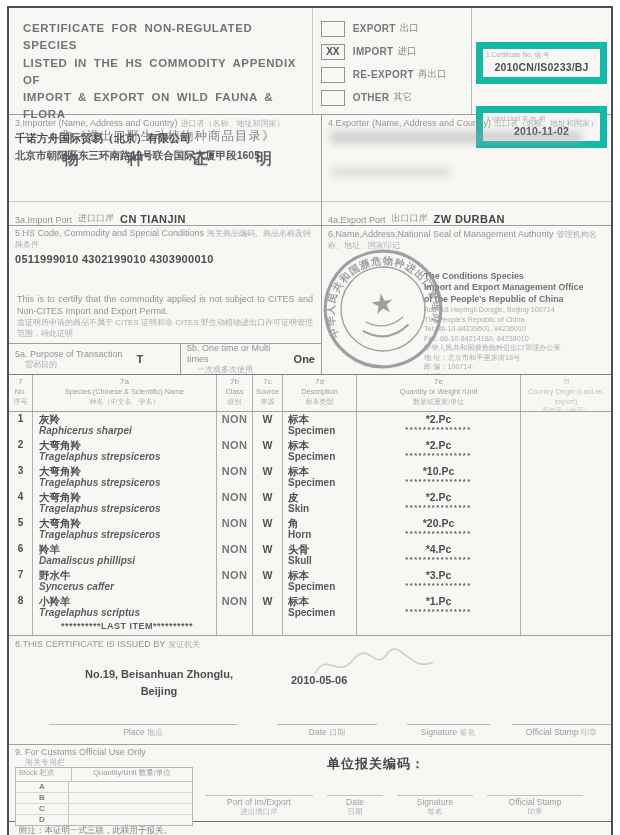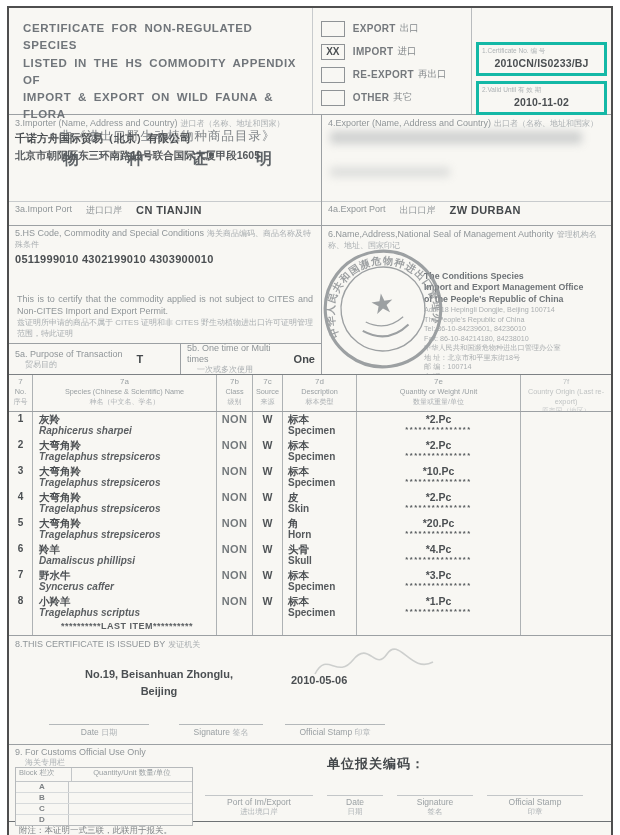--- a/index.html
+++ b/index.html
@@ -12,30 +12,30 @@
   .titles{width:300px;padding:12px 0 0 14px;}
   .t-en div{font-size:11.5px;font-weight:700;color:#70757a;letter-spacing:.6px;word-spacing:3px;line-height:1.5;}
   .t-cn1{font-size:12.5px;color:#7c8185;margin-top:4px;text-align:center;letter-spacing:1px;}
   .t-cn2{font-size:16px;font-weight:700;color:#5f6468;margin-top:4px;text-align:center;letter-spacing:22px;padding-left:22px;}
   .cbcol{width:156px;padding-top:9px;border-left:1px solid #c8cbcd;padding-left:8px;}
   .cb-row{display:flex;align-items:center;height:23px;}
   .cb-box{display:inline-block;width:22px;height:14px;border:1.3px solid #8f9396;margin-right:8px;font-weight:700;font-size:10px;text-align:center;line-height:14px;color:#4b4f52;background:#f8f7f3;}
   .cb-en{font-size:10px;font-weight:700;color:#75797d;letter-spacing:.3px;}
   .cb-cn{font-size:9.5px;color:#83888b;margin-left:4px;}
   .certcol{width:136px;border-left:1px solid #b9bcbe;padding:34px 4px 0 4px;}
-  .cert-box{border:3px solid #14b8a6;margin-bottom:5px;padding:2px 3px 4px;background:#f8f7f3;}
+  .cert-box{border:7px solid #14b8a6;margin-bottom:22px;padding:2px 3px 4px;background:#f8f7f3;}
   .cert-box .bl{font-size:6.5px;color:#adb2b4;}
   .cert-box .bv{font-size:10.5px;font-weight:700;color:#4b4f52;text-align:center;margin-top:1px;letter-spacing:.2px;}
 
   
   .sec34{display:flex;border-bottom:1px solid #9ca0a3;}
   .sec3{width:312px;border-right:1px solid #9ca0a3;}
   .sec4{flex:1;position:relative;}
   .smain{height:80px;padding:3px 6px;position:relative;}
-  .sport{height:21px;border-top:1px solid #c8cbcd;padding:2px 6px 0;display:flex;align-items:flex-start;gap:14px;}
+  .sport{height:21px;border-top:1px solid #c8cbcd;padding:2px 6px 0;display:flex;align-items:flex-end;gap:6px;}
   .v-name{font-size:11px;font-weight:700;color:#4b4f52;margin-top:2px;}
   .v-addr{font-size:10.5px;font-weight:700;color:#55595c;margin-top:3px;}
   .v-port{font-size:11px;font-weight:700;color:#44484b;letter-spacing:.4px;}
   .blurbar{position:absolute;background:#a0a5a8;opacity:.45;filter:blur(4px);border-radius:3px;}
 
   
   .sec56{display:flex;border-bottom:1.5px solid #7d8184;height:148px;}
   .sec5{width:312px;border-right:1px solid #9ca0a3;display:flex;flex-direction:column;}
   .s5top{padding:2px 6px;}
   .codes{font-weight:700;font-size:11px;color:#4b4f52;margin-top:3px;letter-spacing:.3px;}
@@ -441,20 +441,21 @@
     <div class="lab"><span>8.THIS CERTIFICATE IS ISSUED BY</span><span class="cn">发证机关</span></div>
     <div class="s8place">
       <div>No.19, Beisanhuan Zhonglu,</div>
       <div>Beijing</div>
     </div>
     <div class="s8date">2010-05-06</div>
     <svg class="s8sig" width="130" height="42">
       <path d="M6 30 C 18 6, 28 36, 44 16 S 66 28, 78 10 S 102 30, 124 18" stroke="#8f9497" fill="none" stroke-width="1.6"></path>
     </svg>
     <div class="s8labels">
+      <div class="s8lab" style="margin-left:40px;width:190px;"><span>Place</span> <span class="cn">地点</span></div>
       <div class="s8lab" style="margin-left:40px;width:100px;"><span>Date</span> <span class="cn">日期</span></div>
       <div class="s8lab" style="margin-left:30px;width:84px;"><span>Signature</span> <span class="cn">签名</span></div>
       <div class="s8lab" style="margin-left:22px;width:100px;"><span>Official Stamp</span> <span class="cn">印章</span></div>
     </div>
   </div>
 
   <div class="sec9">
     <div class="s9lab lab"><span>9. For Customs Official Use Only</span><span class="cn9">海关专用栏</span></div>
     <div class="blocktable">
       <div class="bt-head">

